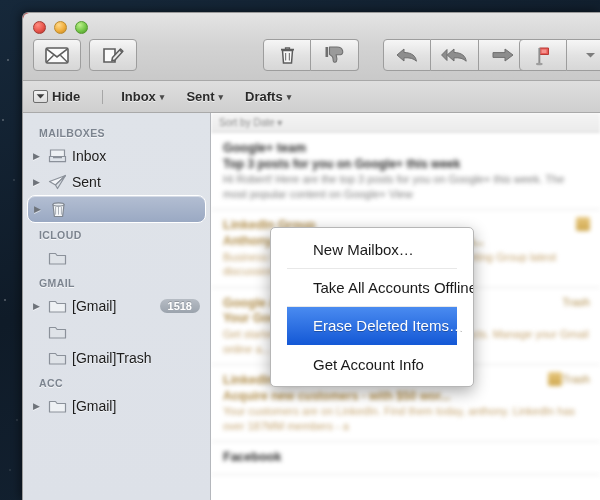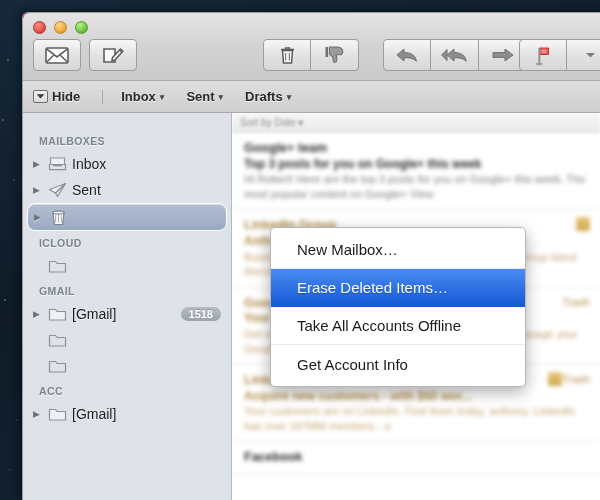--- a/index.html
+++ b/index.html
@@ -79,24 +79,24 @@
     display:flex; align-items:center; justify-content:center;
   }
   .caret { font-size:9px; color:#4a4a4a; }
   .fav-sep { width:1px; height:14px; background:#a6a6a6; margin:0 18px 0 0; }
 
   
   #split { display:flex; height:calc(100% - 68px - 32px); }
 
   
   #sidebar {
-    width:209px; flex:none;
+    width:188px; flex:none;
     background:linear-gradient(180deg,#dfe3e9 0%,#dde1e8 100%);
     border-right:1px solid #b4b7bc;
-    padding-top:16px; overflow:hidden; position:relative;
+    padding-top:8px; overflow:hidden; position:relative;
   }
   .sec-head {
     font-size:10.5px; font-weight:bold; letter-spacing:.4px;
     color:#7c848f; text-transform:uppercase;
     padding:6px 0 4px 16px; text-shadow:0 1px 0 rgba(255,255,255,.75);
   }
   .sb-row {
     height:26px; display:flex; align-items:center; gap:5px;
     padding-left:8px; padding-right:8px; position:relative;
     font-size:14px; color:#1c1c1c;
@@ -140,26 +140,26 @@
   .msg.tan .from, .msg.tan .subj { color:#b08d4a; }
   .msg.tan .prev { color:#c5a571; }
   .msg .meta { float:right; font-size:11px; color:#b08d4a; }
   .thumb {
     float:right; width:14px; height:14px; margin-left:5px;
     background:linear-gradient(180deg,#e7c77e,#cfa84f); border-radius:2px;
   }
 
   
   #ctxmenu {
-    position:absolute; left:247px; top:214px; width:256px;
+    position:absolute; left:247px; top:214px; width:204px;
     background:#ffffff;
     border:1px solid #b6b6b6;
     border-radius:5px;
     box-shadow:0 5px 16px rgba(0,0,0,.33);
-    padding:3px 0;
+    padding:3px 16px;
     overflow:hidden;
   }
   .mi {
     height:38px; display:flex; align-items:center;
     padding-left:26px; font-size:15px; color:#1a1a1a;
     border-bottom:1px solid #e8e8e8;
     white-space:nowrap;
   }
   .mi:last-child { border-bottom:none; }
   .mi.hl {
@@ -367,20 +367,21 @@
           </svg>
         </span>
       </div>
       <div class="sb-row">
         <span class="disc blank">▶</span>
         <span class="sb-ico">
           <svg width="19" height="16" viewBox="0 0 19 16">
             <path d="M1.5 3.5 h6 l1.6 2 h8.4 v8.5 h-16 z" fill="#dfe3e8" stroke="#8b919a" stroke-width="1.2" stroke-linejoin="round"></path>
           </svg>
         </span>
+        <span class="sb-label">[Gmail]Trash</span>
       </div>
 
       <div class="sec-head">ACC</div>
       <div class="sb-row">
         <span class="disc">▶</span>
         <span class="sb-ico">
           <svg width="19" height="16" viewBox="0 0 19 16">
             <path d="M1.5 3.5 h6 l1.6 2 h8.4 v8.5 h-16 z" fill="#eef1f4" stroke="#8b919a" stroke-width="1.2" stroke-linejoin="round"></path>
           </svg>
         </span>
@@ -420,18 +421,18 @@
       </div>
 
       <div class="msg">
         <div class="from">Facebook</div>
       </div>
     </div>
   </div>
 
   <div id="ctxmenu">
     <div class="mi">New Mailbox…</div>
+    <div class="mi">Take All Accounts Offline</div>
     <div class="mi hl">Erase Deleted Items…</div>
-    <div class="mi">Take All Accounts Offline</div>
     <div class="mi">Get Account Info</div>
   </div>
 
 </div>
 
 </body></html>

